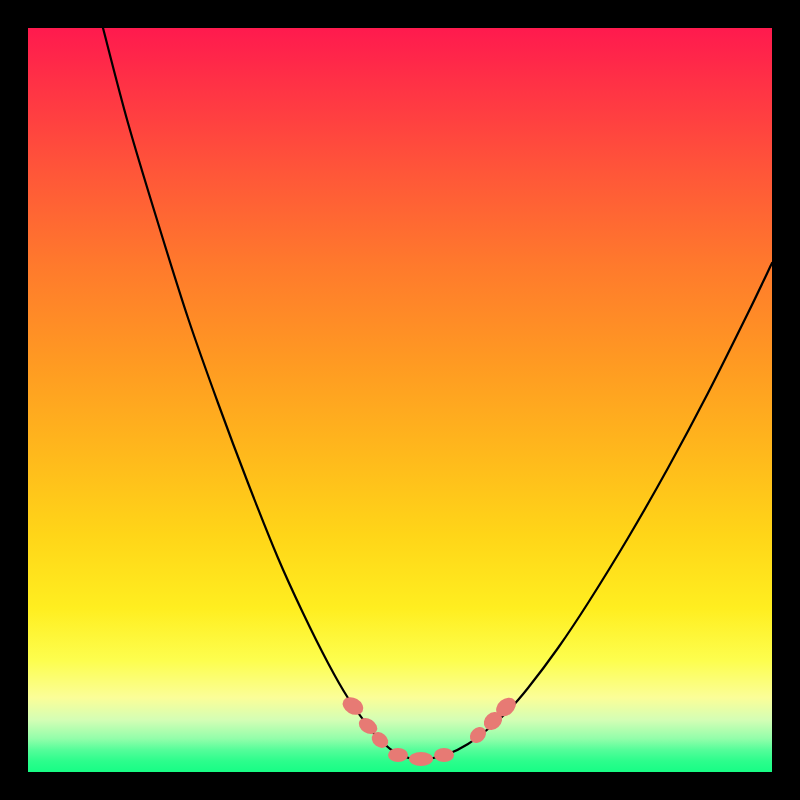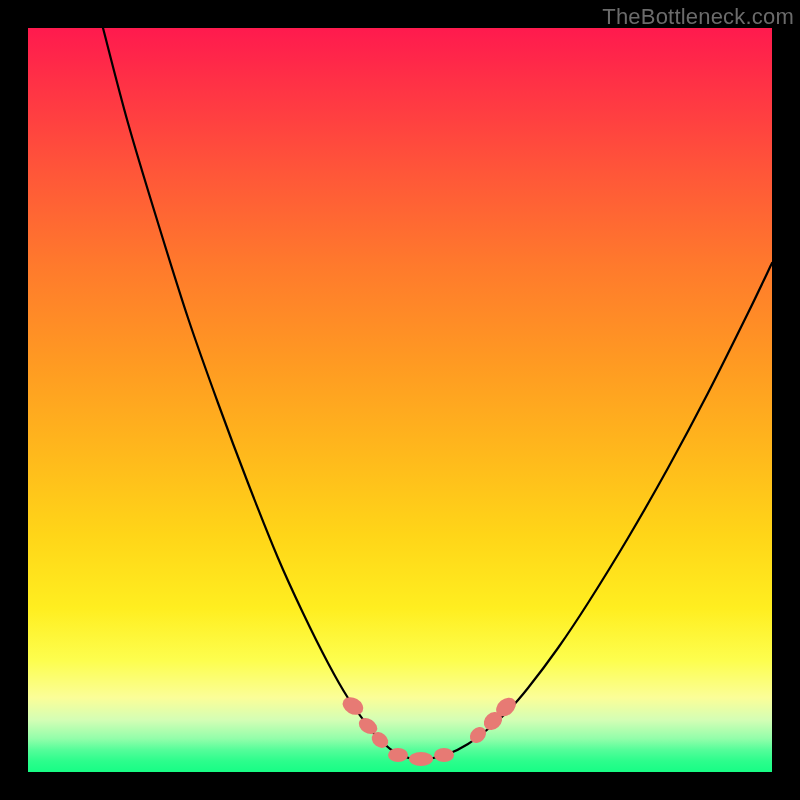--- a/index.html
+++ b/index.html
@@ -81,14 +81,13 @@
           <ellipse cx="352" cy="712" rx="7" ry="9" fill="#e77a74" transform="rotate(-50 352 712)"></ellipse>
           <ellipse cx="370" cy="727" rx="10" ry="7" fill="#e77a74"></ellipse>
           <ellipse cx="393" cy="731" rx="12" ry="7" fill="#e77a74"></ellipse>
           <ellipse cx="416" cy="727" rx="10" ry="7" fill="#e77a74"></ellipse>
           <ellipse cx="450" cy="707" rx="7" ry="9" fill="#e77a74" transform="rotate(45 450 707)"></ellipse>
           <ellipse cx="465" cy="693" rx="8" ry="10" fill="#e77a74" transform="rotate(48 465 693)"></ellipse>
           <ellipse cx="478" cy="679" rx="8" ry="11" fill="#e77a74" transform="rotate(50 478 679)"></ellipse>
         </g>
     </svg>
   </div>
-  <div class="watermark">TheBottleneck.com</div>
 </div>
 
 </body></html>

